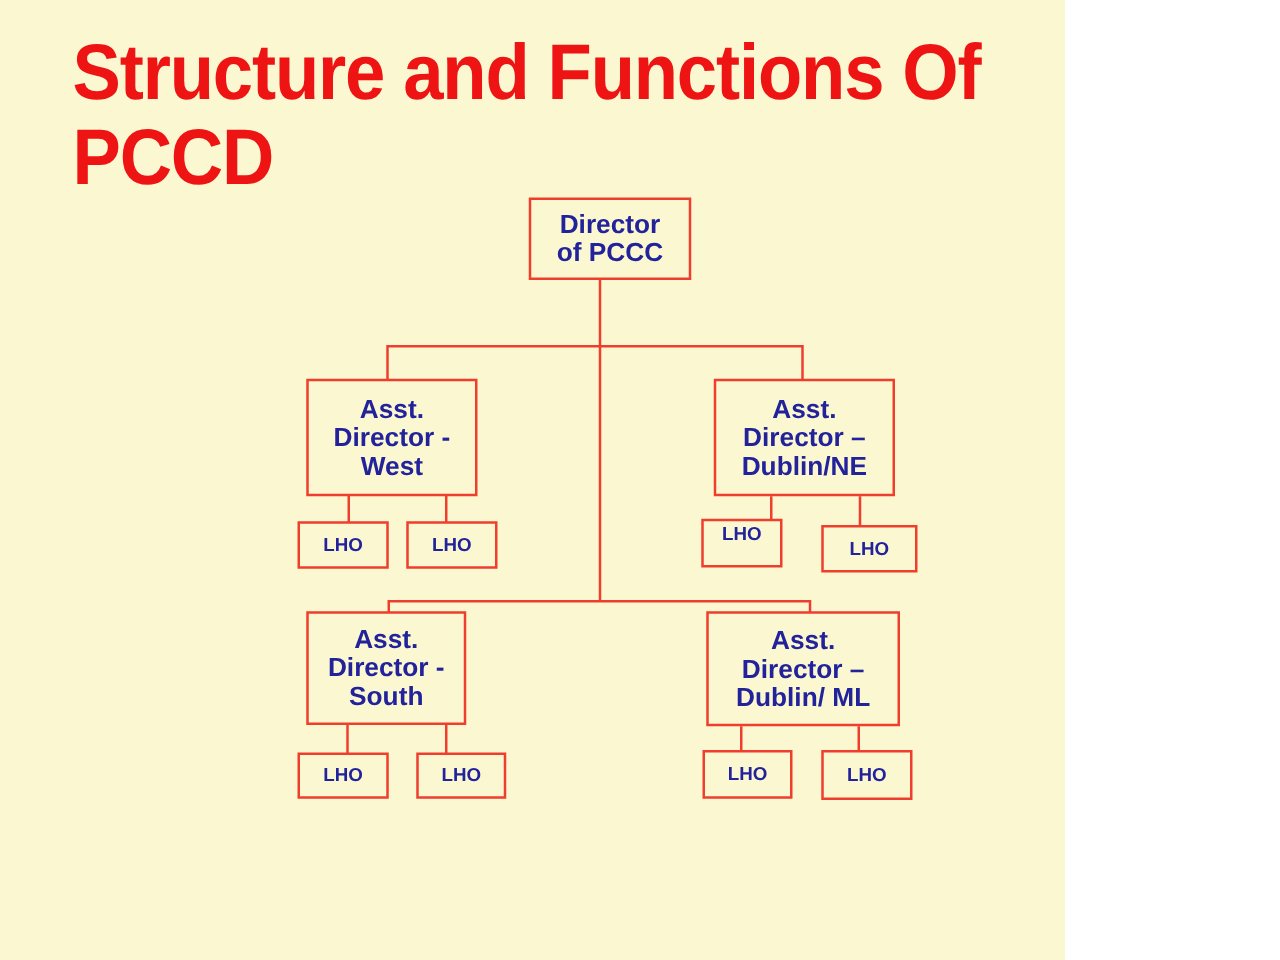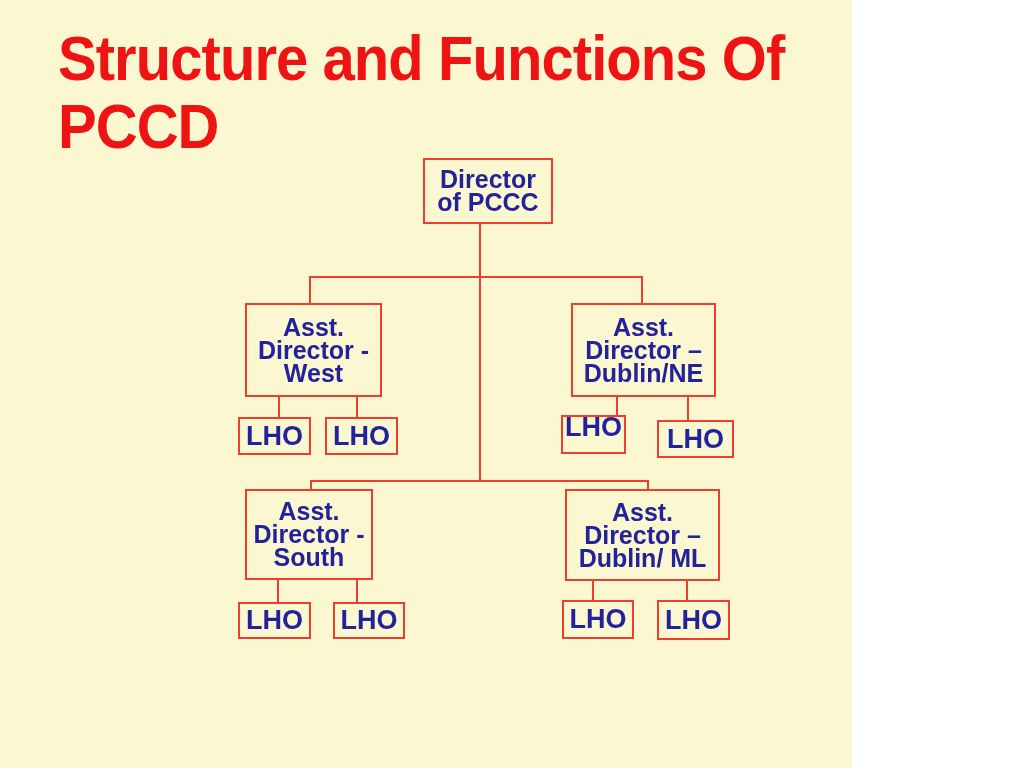--- a/index.html
+++ b/index.html
@@ -53,29 +53,29 @@
     stroke-width: 2;
   }
   .node {
     position: absolute;
     z-index: 2;
     box-sizing: border-box;
     border: 2px solid var(--line-red);
     background: transparent;
     color: var(--text-blue);
     font-weight: bold;
-    font-size: 25px;
+    font-size: 21px;
     line-height: 23px;
     display: flex;
     align-items: center;
     justify-content: center;
     text-align: center;
     white-space: pre-line;
   }
-  .node.lho { font-size: 27px; text-align: right; }
+  .node.lho { font-size: 15px; text-align: right; }
   .node.raise span { position: relative; top: -7px; }
   .page-number {
     position: absolute;
     left: 944px; top: 714px;
     width: 30px;
     z-index: 2;
     font-size: 27px;
     line-height: 30px;
     color: var(--page-number-color);
     text-align: center;

